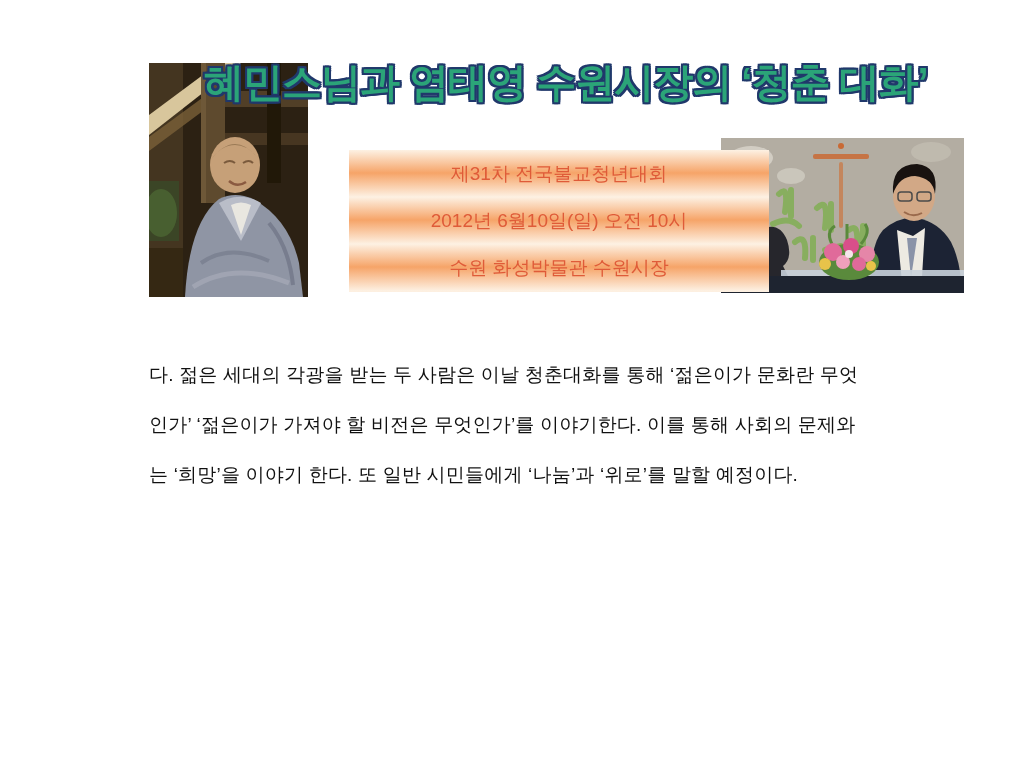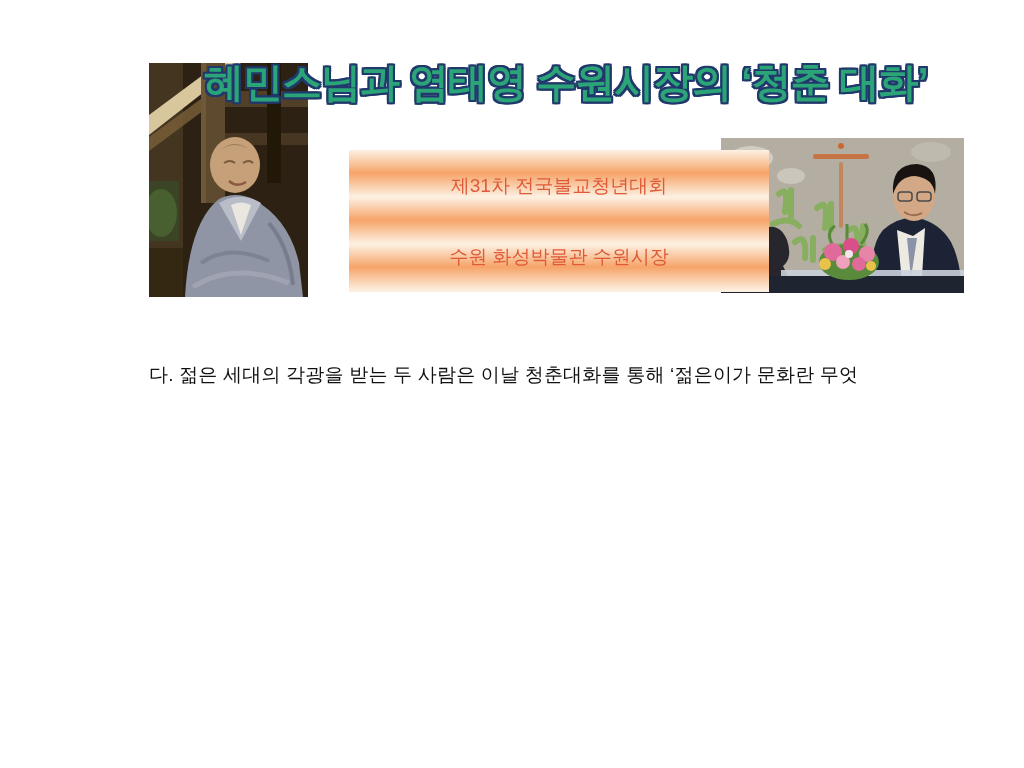--- a/index.html
+++ b/index.html
@@ -130,20 +130,23 @@
         <circle cx="150" cy="128" r="5" fill="#E8C34A"></circle>
         <circle cx="128" cy="116" r="4" fill="#F4E6EA"></circle>
       </g>
     </svg>
   </div>
 
   <div class="title">혜민스님과 염태영 수원시장의 ‘청춘 대화’</div>
 
   <div class="event-box">
     <div class="event-line">제31차 전국불교청년대회</div>
+    <div class="event-line">2012년 6월10일(일) 오전 10시</div>
     <div class="event-line">수원 화성박물관 수원시장</div>
   </div>
 
   <div class="body-text">
     <div class="body-line">다. 젊은 세대의 각광을 받는 두 사람은 이날 청춘대화를 통해 ‘젊은이가 문화란 무엇</div>
+    <div class="body-line">인가’ ‘젊은이가 가져야 할 비전은 무엇인가’를 이야기한다. 이를 통해 사회의 문제와</div>
+    <div class="body-line">는 ‘희망’을 이야기 한다. 또 일반 시민들에게 ‘나눔’과 ‘위로’를 말할 예정이다.</div>
   </div>
 
 </div>
 
 </body></html>

